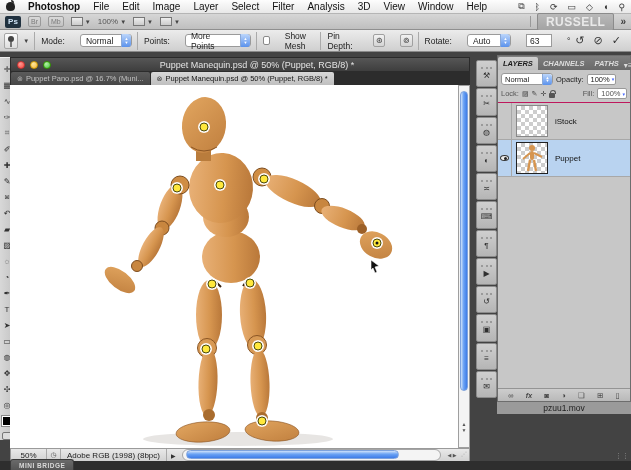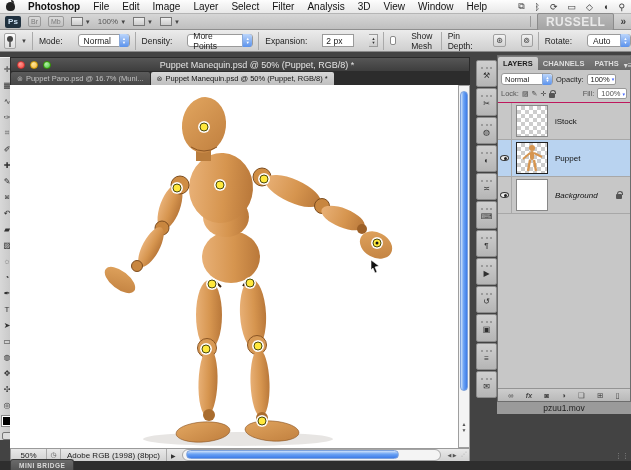--- a/index.html
+++ b/index.html
@@ -109,21 +109,21 @@
 
   
   .dockstrip { position:absolute; left:476px; top:60px; width:21px; height:338px; display:flex; flex-direction:column; gap:1px; }
   .dock-btn { flex:1; background:linear-gradient(#cfcfcf,#b5b5b5); border:1px solid #8b8b8b; border-radius:2px;
     display:flex; flex-direction:column; align-items:center; justify-content:center; font-size:8px; color:#2f2f2f; }
   .dock-btn .dots { width:11px; border-top:2px dotted #9a9a9a; margin-bottom:2px; }
 
   
   .layers-panel { position:absolute; left:497px; top:55px; width:134px; height:347px; background:#c7c7c7; border:1px solid #6d6d6d; }
   .panel-tabs { height:14px; background:linear-gradient(#7e7e7e,#6a6a6a); display:flex; align-items:flex-end; }
-  .panel-tab { font-size:7.5px; font-weight:bold; color:#ddd; padding:2px 5px; height:13px; display:flex; align-items:center; }
+  .panel-tab { font-size:7.5px; font-weight:bold; color:#ddd; padding:2px 5px; height:13px; display:flex; align-items:center;font-style:italic; }
   .panel-tab.active { background:linear-gradient(#d0d0d0,#bdbdbd); color:#1a1a1a; border-radius:2px 2px 0 0; }
   .panel-menu { margin-left:auto; color:#ddd; font-size:8px; padding-right:3px; }
   .blend-row { display:flex; align-items:center; gap:3px; padding:3px 3px 1px 3px; font-size:7.5px; color:#222; }
   .blend-select { width:52px; height:12px; background:#fff; border:1px solid #999; border-radius:3px;
     display:flex; align-items:center; padding-left:3px; font-size:7.5px; }
   .small-drop { background:#fff; border:1px solid #999; border-radius:2px; height:11px; display:flex; align-items:center; padding:0 1px 0 3px; gap:2px; font-size:7.5px; }
   .small-drop .c { font-size:5px; color:#46f; }
   .lock-row { display:flex; align-items:center; gap:3px; padding:2px 3px 3px 3px; font-size:7.5px; color:#555; border-bottom:1px solid #be185d; }
   .lock-ic { font-size:7px; color:#444; }
   .padlock { display:inline-block; width:6px; height:5px; background:#555; border-radius:1px; position:relative; margin-top:3px; }
@@ -226,38 +226,30 @@
     <span class="dropdown" style="width:52px">
       <span>Normal</span>
         <span class="aqua">
           <span>▲</span>
           <span>▼</span>
         </span>
     </span>
   </span>
 
   <span class="opt-group">
-    <span>Density:</span>
+    <span>Points:</span>
     <span class="dropdown" style="width:66px">
       <span>More Points</span>
         <span class="aqua">
           <span>▲</span>
           <span>▼</span>
         </span>
     </span>
   </span>
 
-  <span class="opt-group">
-    <span>Expansion:</span>
-    <span class="numbox" style="width:32px">2 px</span>
-    <span class="spinner">
-        <span>▲</span>
-        <span>▼</span>
-      </span>
-  </span>
 
   <span class="opt-group">
     <span class="checkbox"></span>
     <span>Show Mesh</span>
   </span>
 
   <span class="opt-group">
     <span>Pin Depth:</span>
     <span class="pin-depth-btn">⊛</span>
     <span class="pin-depth-btn">⊚</span>
@@ -521,28 +513,20 @@
             <circle cx="15" cy="5" r="3" fill="#d6954f"></circle>
             <rect x="13" y="8" width="4" height="9" rx="2" fill="#d6954f"></rect>
             <line x1="13" y1="10" x2="6" y2="16" stroke="#d6954f" stroke-width="2"></line>
             <line x1="17" y1="10" x2="25" y2="14" stroke="#d6954f" stroke-width="2"></line>
             <line x1="13" y1="17" x2="11" y2="28" stroke="#d6954f" stroke-width="2.4"></line>
             <line x1="17" y1="17" x2="19" y2="28" stroke="#d6954f" stroke-width="2.4"></line>
           </svg>
         </span>
         <span class="layer-name">Puppet</span>
       </div>
-      <div class="layer-row">
-        <span class="eye-cell">
-          <span class="eye"></span>
-        </span>
-        <span class="thumb"></span>
-        <span class="layer-name italic">Background</span>
-        <span class="padlock layer-lock"></span>
-      </div>
     </div>
 
   <div class="panel-bottom" id="layerfooter">
       <span>∞</span>
       <span class="fx">fx</span>
       <span>◙</span>
       <span>◑</span>
       <span>❏</span>
       <span>⊞</span>
       <span>▯</span>

